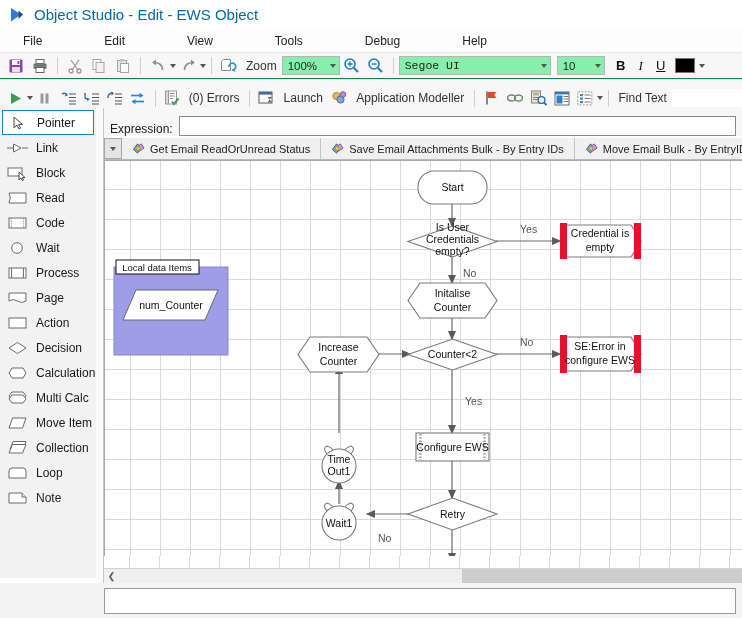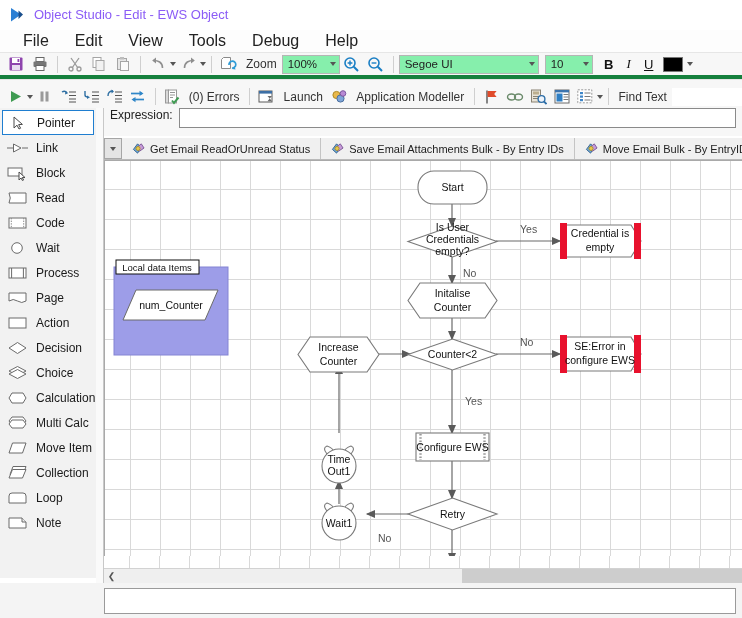--- a/index.html
+++ b/index.html
@@ -3,54 +3,54 @@
 <meta charset="utf-8">
 <style>
   * { box-sizing: border-box; margin:0; padding:0; }
   html,body { width:742px; height:618px; overflow:hidden; background:#fff;
               font-family:"Liberation Sans", sans-serif; }
 
   
   #titlebar { height:30px; background:#ffffff; display:flex; align-items:center;
               padding-left:8px; border-bottom:1px solid #fff; }
   #app-logo { width:18px; height:18px; margin-right:8px; flex:0 0 auto; }
-  #title-text { font-size:13px; color:#8b5cf6; white-space:nowrap; }
+  #title-text { font-size:15px; color:#0369a1; white-space:nowrap; }
 
   
   #menubar { height:22px; background:#fdfdfd; display:flex; align-items:center;
-             padding-left:10px; font-size:16px; color:#222; }
+             padding-left:10px; font-size:12px; color:#222;gap:36px; }
   .menu-item { padding:2px 13px; cursor:default; }
 
   
   .toolbar { display:flex; align-items:center; background:#f7f7f7;
-             border-top:1px solid #e6e6e6; border-bottom:4px solid #15803d; }
+             border-top:1px solid #e6e6e6; border-bottom:1px solid #15803d; }
   #toolbar1 { height:27px; padding-left:4px; }
   #toolbar2 { height:38px; padding-left:4px; }
   .tb-btn { width:22px; height:22px; display:flex; align-items:center;
             justify-content:center; margin:0 1px; }
   .tb-sep { width:1px; height:17px; background:#cfcfcf; margin:0 5px; }
   .tb-label { font-size:12px; color:#333; padding:0 5px; white-space:nowrap; }
   .tb-caret { width:0;height:0;border-left:3.5px solid transparent;
               border-right:3.5px solid transparent;border-top:4px solid #555; }
 
   .combo { height:19px; background:#86efac; border:1px solid #b5b5b5;
            display:flex; align-items:center; justify-content:space-between;
            font-size:11.5px; color:#222; padding:0 3px 0 5px; }
   #zoom-combo { width:58px; }
-  #font-combo { width:140px; }
+  #font-combo { width:152px;font-family:Liberation Mono, monospace; }
   #size-combo { width:48px; }
   .combo .tb-caret { margin-left:4px; }
 
   .fmt-btn { width:20px; height:20px; display:flex;align-items:center;
              justify-content:center; font-size:13px; color:#111; }
   #color-swatch { width:20px;height:15px;background:#000;border:1px solid #777; }
 
   
   #expr-bar { position:absolute; left:104px; top:108px; width:638px; height:28px;
-              background:#f7f7f7; display:flex; align-items:flex-start; padding-left:6px; }
+              background:#f7f7f7; display:flex; align-items:flex-end; padding-left:6px; }
   #expr-label { font-size:12px; color:#222; margin-right:6px; }
   #expr-input { flex:1; height:20px; background:#fff; border:1px solid #8a8a8a;
                 margin-right:6px; font-size:12px; padding:0 4px; outline:none; }
 
   
   #tabbar { position:absolute; left:104px; top:138px; width:638px; height:22px;
             background:#f0f0f0; display:flex; align-items:stretch;
             border-bottom:1px solid #b9b9b9; overflow:hidden; }
   #tab-dropdown { width:18px; background:#e4e4e4; border:1px solid #a6a6a6;
                   display:flex; align-items:center; justify-content:center; flex:0 0 auto; }
@@ -419,27 +419,20 @@
     <span>Action</span>
   </div>
 
   <div class="pal-item">
     <svg class="pal-icon" viewBox="0 0 24 16">
         <path d="M11.5 2.5 L20 8 L11.5 13.5 L3 8 Z" fill="#fff" stroke="#6a6a6a"></path>
       </svg>
     <span>Decision</span>
   </div>
 
-  <div class="pal-item">
-    <svg class="pal-icon" viewBox="0 0 24 16">
-        <path d="M11.5 1.5 L20 6 L11.5 10.5 L3 6 Z" fill="#fff" stroke="#6a6a6a"></path>
-        <path d="M11.5 4.5 L20 9 L11.5 13.5 L3 9 Z" fill="#fff" stroke="#6a6a6a"></path>
-      </svg>
-    <span>Choice</span>
-  </div>
 
   <div class="pal-item">
     <svg class="pal-icon" viewBox="0 0 24 16">
         <path d="M6 3 h11 l3 5 l-3 5 h-11 l-3 -5 z" fill="#fff" stroke="#6a6a6a"></path>
       </svg>
     <span>Calculation</span>
   </div>
 
   <div class="pal-item">
     <svg class="pal-icon" viewBox="0 0 24 16">

